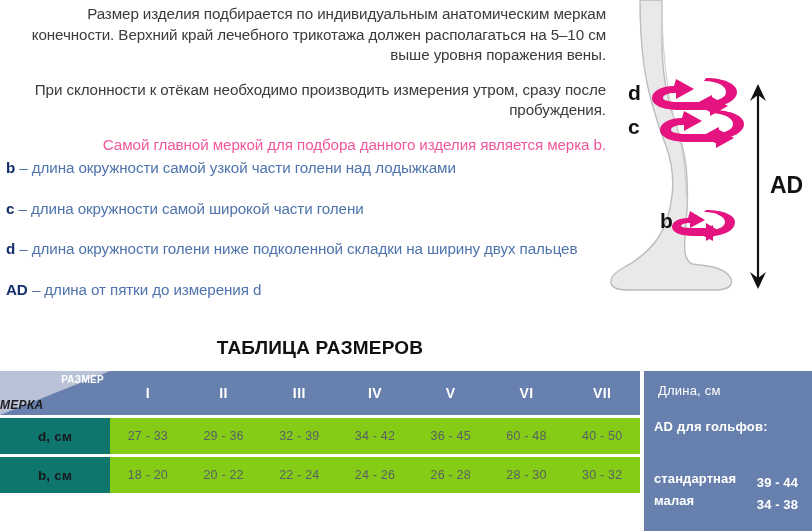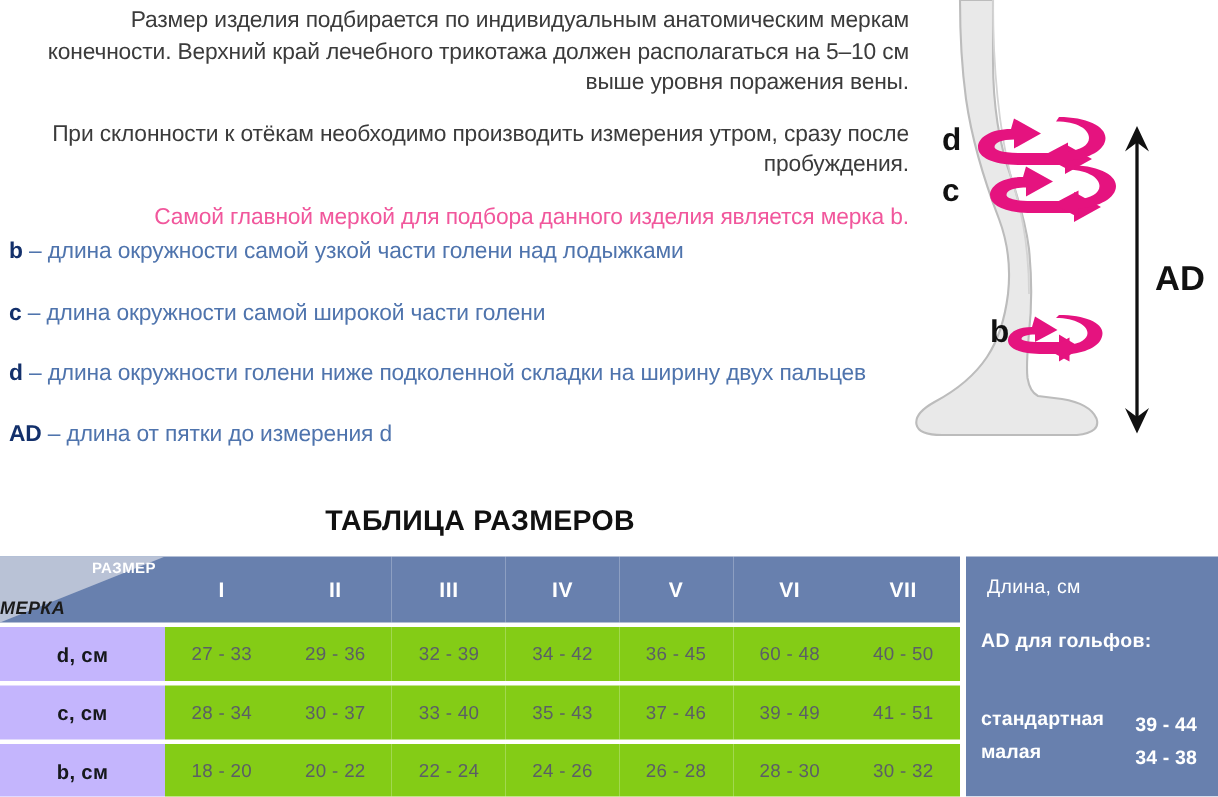--- a/index.html
+++ b/index.html
@@ -130,21 +130,21 @@
   }
 
   .tbody-row {
     display: flex;
     height: 36px;
     margin-top: 3px;
   }
   .row-label {
     flex: 0 0 110px;
     width: 110px;
-    background: #c4b5fd;
+    background: #0f766e;
     color: #16181c;
     font-size: 13.5px;
     font-weight: bold;
     display: flex;
     align-items: center;
     justify-content: center;
     letter-spacing: 0.2px;
   }
   .data-cell {
     flex: 1 1 0;
@@ -341,30 +341,20 @@
     <div class="row-label">d, см</div>
     <div class="data-cell">27 - 33</div>
     <div class="data-cell">29 - 36</div>
     <div class="data-cell">32 - 39</div>
     <div class="data-cell">34 - 42</div>
     <div class="data-cell">36 - 45</div>
     <div class="data-cell">60 - 48</div>
     <div class="data-cell">40 - 50</div>
   </div>
 
-  <div class="tbody-row">
-    <div class="row-label">с, см</div>
-    <div class="data-cell">28 - 34</div>
-    <div class="data-cell">30 - 37</div>
-    <div class="data-cell">33 - 40</div>
-    <div class="data-cell">35 - 43</div>
-    <div class="data-cell">37 - 46</div>
-    <div class="data-cell">39 - 49</div>
-    <div class="data-cell">41 - 51</div>
-  </div>
 
   <div class="tbody-row">
     <div class="row-label">b, см</div>
     <div class="data-cell">18 - 20</div>
     <div class="data-cell">20 - 22</div>
     <div class="data-cell">22 - 24</div>
     <div class="data-cell">24 - 26</div>
     <div class="data-cell">26 - 28</div>
     <div class="data-cell">28 - 30</div>
     <div class="data-cell">30 - 32</div>

